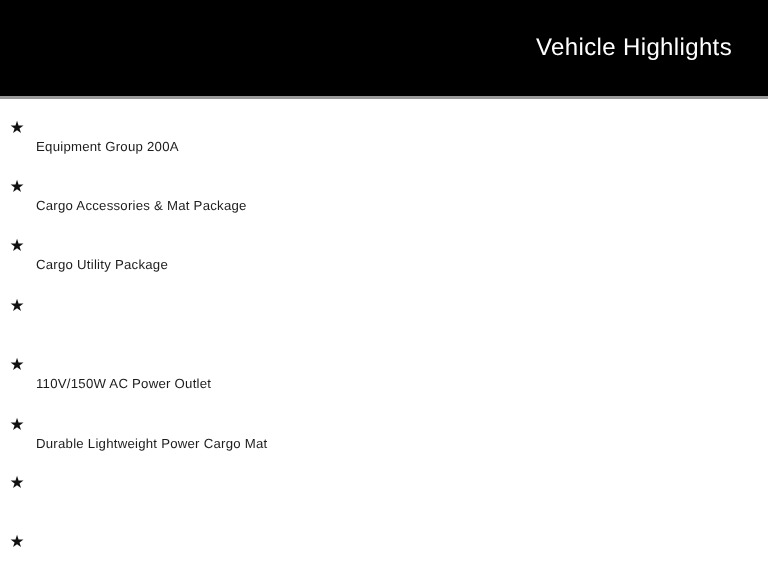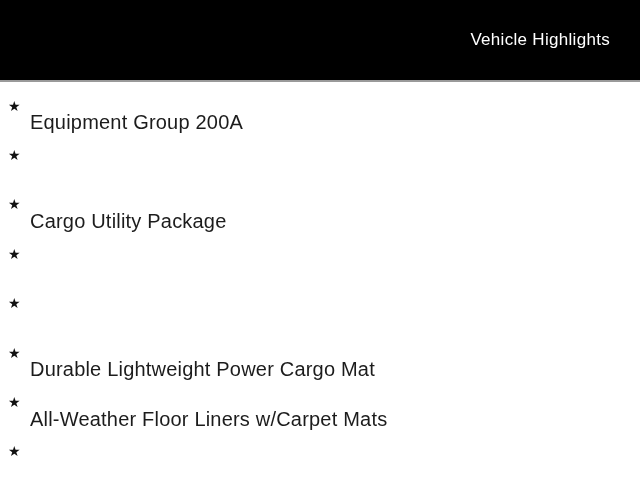--- a/index.html
+++ b/index.html
@@ -21,21 +21,21 @@
     height: 82px;
     background: #000000;
     border-bottom: 2px solid #9a9a9a;
     display: flex;
     align-items: center;
     justify-content: flex-end;
     padding-right: 30px;
   }
   .header-title {
     color: #ffffff;
-    font-size: 17px;
+    font-size: 20px;
     letter-spacing: 0.3px;
     white-space: nowrap;
   }
   .feature-list {
     list-style: none;
     margin: 0;
     padding: 0;
   }
   .feature-item {
     box-sizing: border-box;
@@ -49,21 +49,21 @@
     flex: 0 0 16px;
     font-size: 14px;
     line-height: 1;
     color: #111111;
     text-align: left;
     margin-right: 6px;
     position: relative;
     top: -1px;
   }
   .label {
-    font-size: 20px;
+    font-size: 11px;
     color: #1c1c1c;
     letter-spacing: 0.2px;
     white-space: nowrap;
     margin-top: 32px;
   }
 </style>
 </head>
 <body>
 
 <div class="page">
@@ -71,42 +71,43 @@
     <span class="header-title">Vehicle Highlights</span>
   </div>
   <ul class="feature-list" id="feature-list">
   <li class="feature-item">
     <span class="star">★</span>
     <span class="label">Equipment Group 200A</span>
   </li>
 
   <li class="feature-item">
     <span class="star">★</span>
+    <span class="label">Cargo Accessories &amp; Mat Package</span>
   </li>
 
   <li class="feature-item">
     <span class="star">★</span>
     <span class="label">Cargo Utility Package</span>
   </li>
 
   <li class="feature-item">
     <span class="star">★</span>
   </li>
 
   <li class="feature-item">
     <span class="star">★</span>
+    <span class="label">110V/150W AC Power Outlet</span>
   </li>
 
   <li class="feature-item">
     <span class="star">★</span>
     <span class="label">Durable Lightweight Power Cargo Mat</span>
   </li>
 
   <li class="feature-item">
     <span class="star">★</span>
-    <span class="label">All-Weather Floor Liners w/Carpet Mats</span>
   </li>
 
   <li class="feature-item">
     <span class="star">★</span>
   </li>
 </ul>
 </div>
 
 </body></html>

